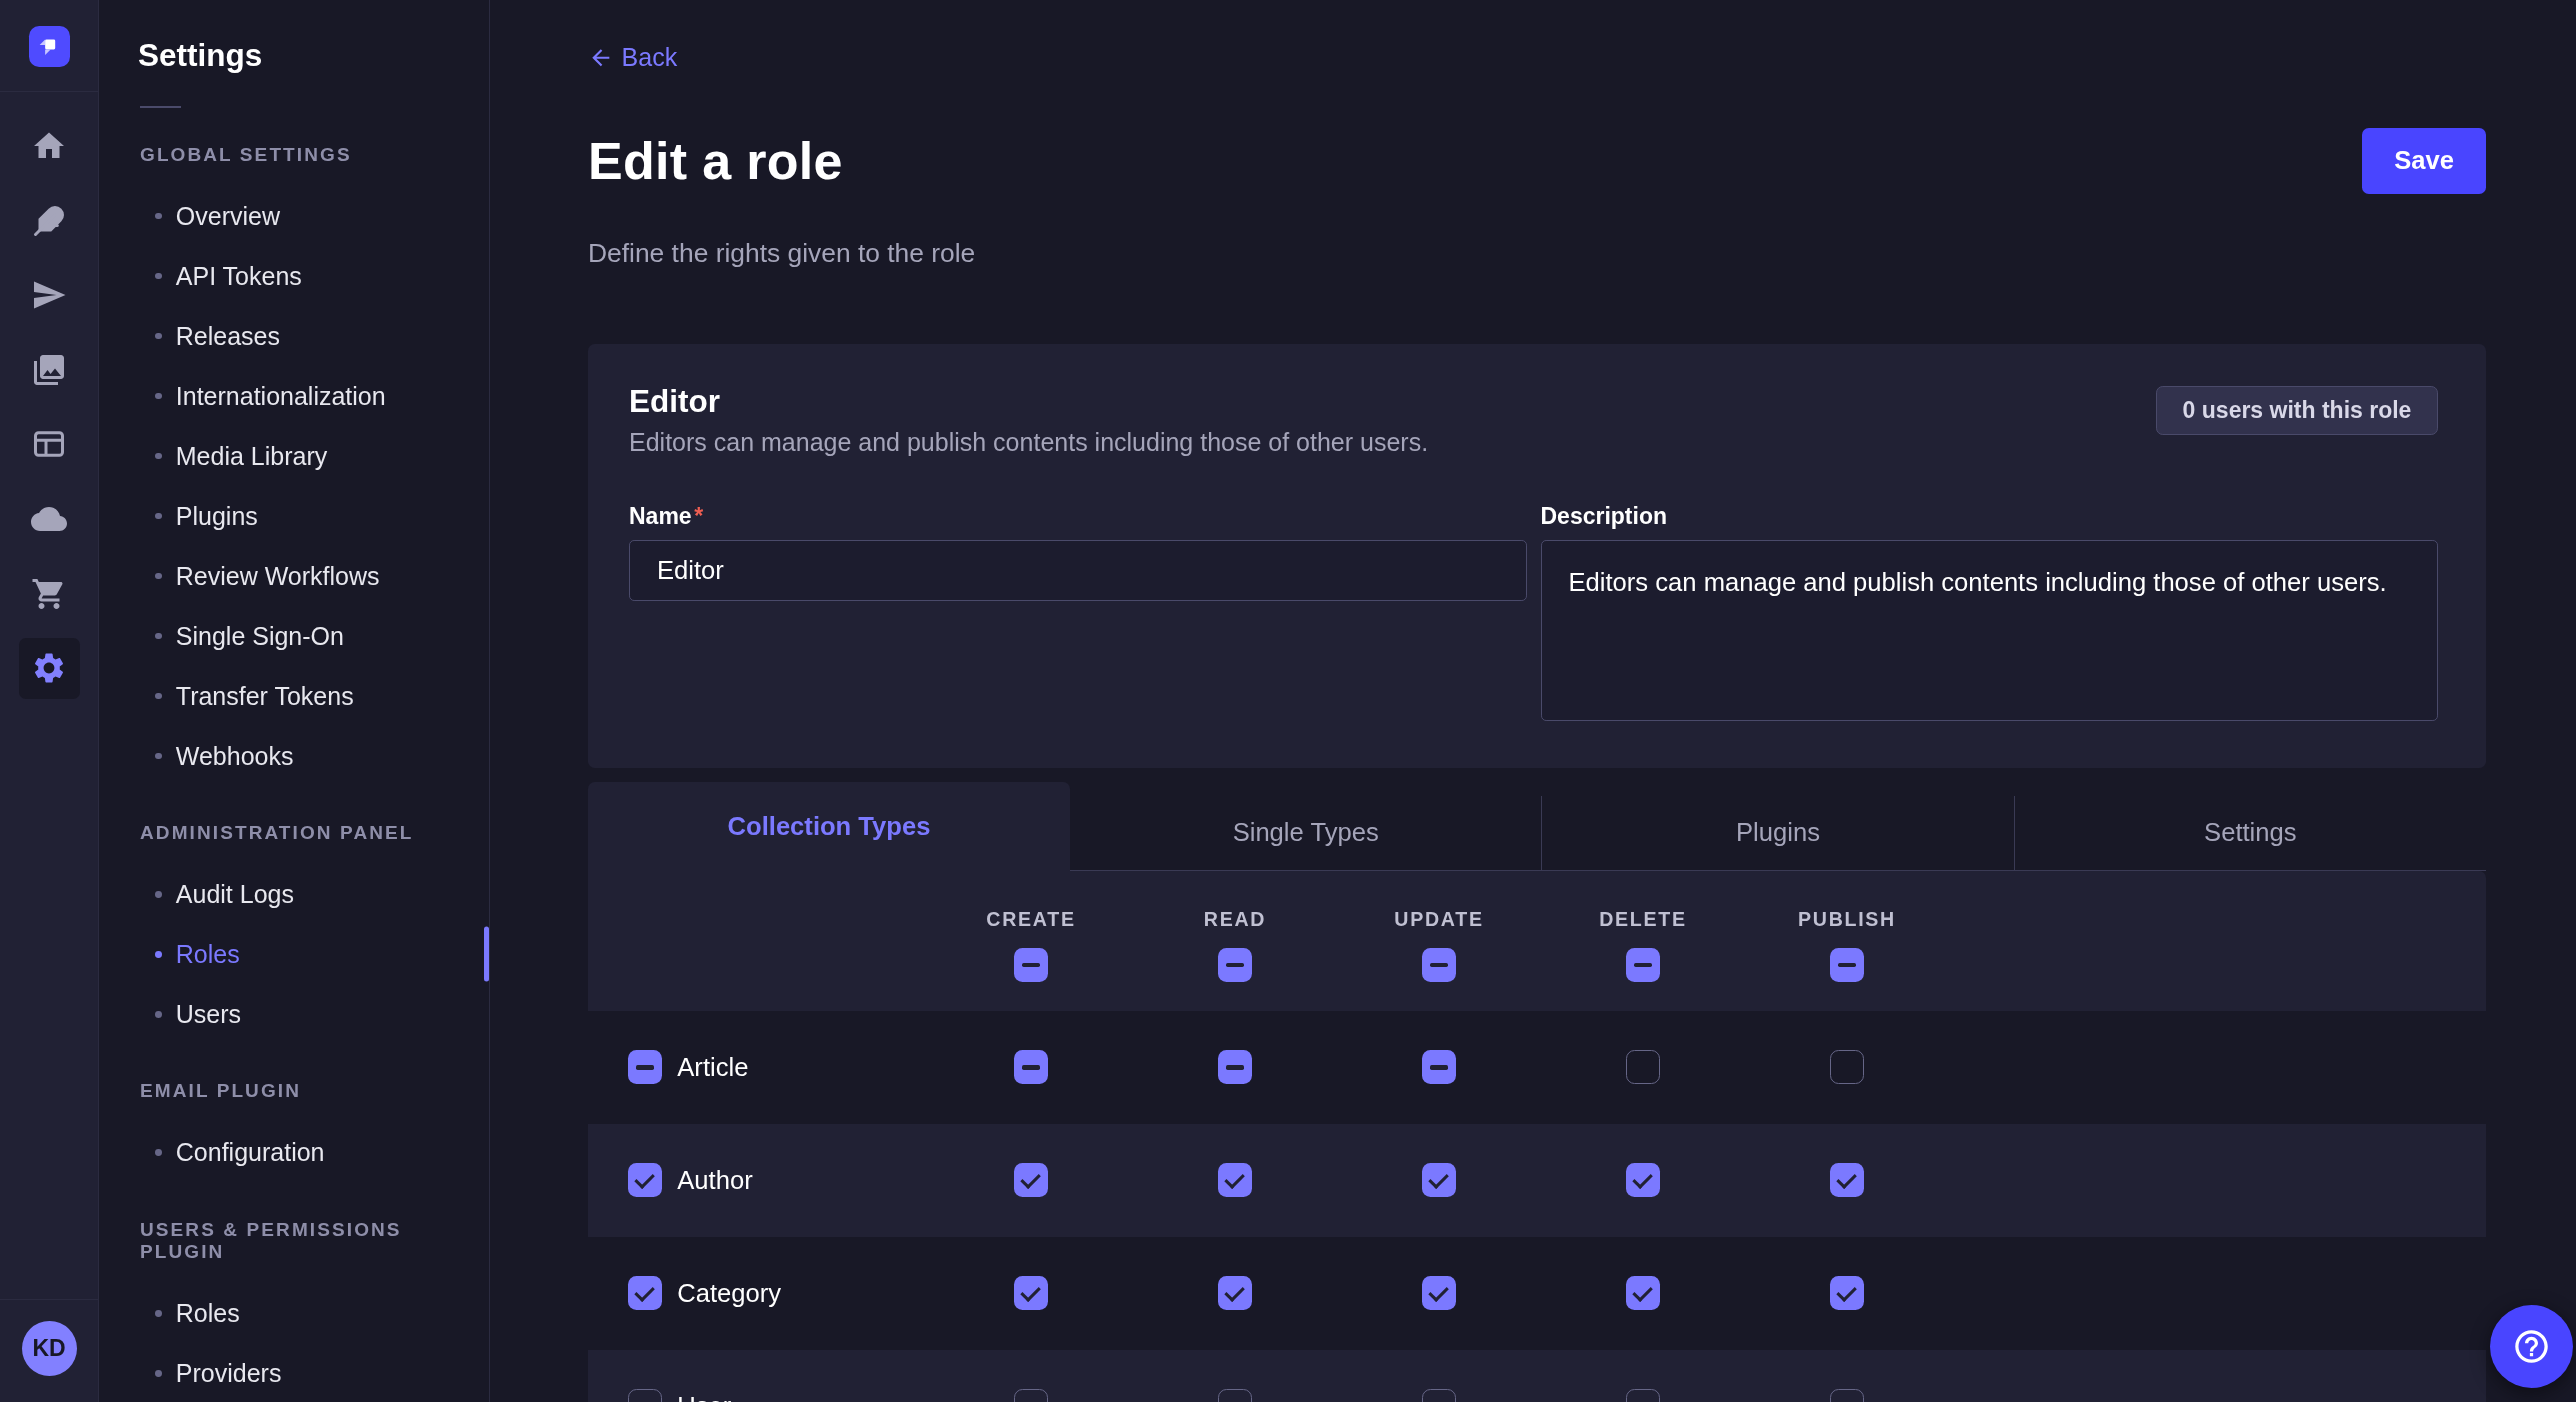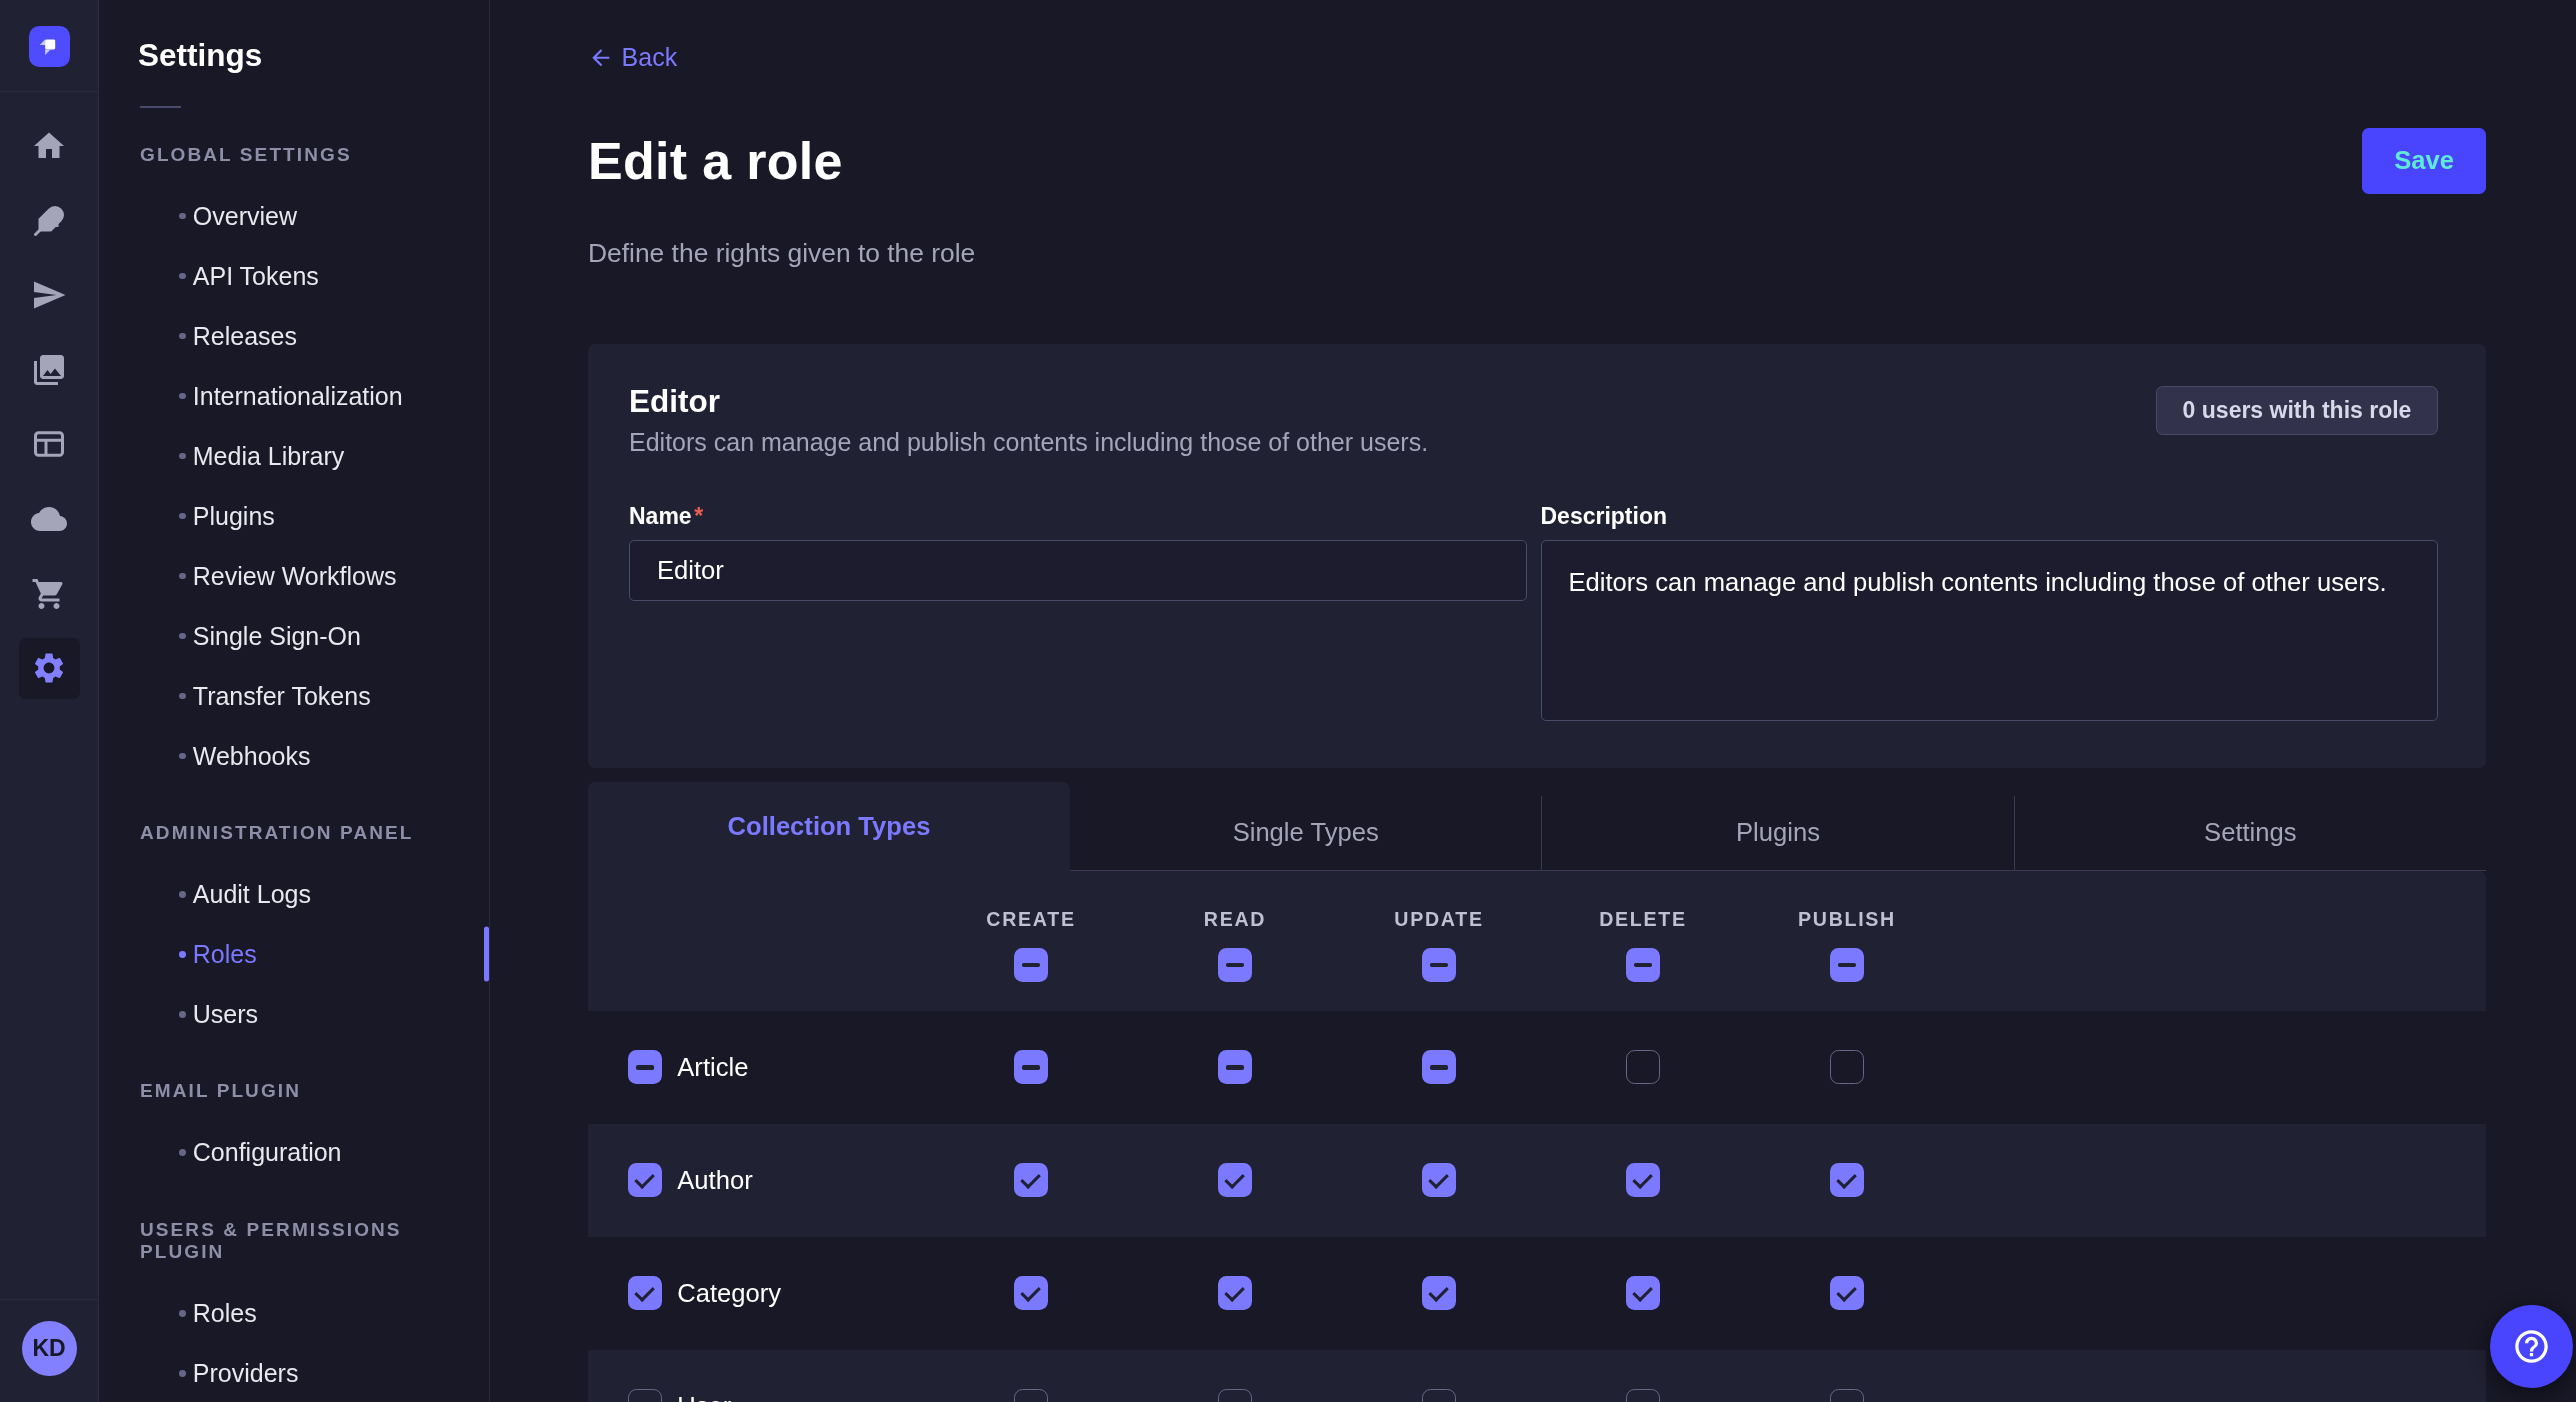--- a/index.html
+++ b/index.html
@@ -30,36 +30,36 @@
 
   
   .subnav { position:absolute; left:100px; top:0; bottom:0; width:390px;
     background:#181826; border-right:0.9px solid #2b2b40; overflow:hidden; }
   .subnav-title { margin:37px 0 0 38px; font-size:31.5px; font-weight:700; }
   .subnav-rule { width:41px; height:1.7px; background:#4a4a6a; margin:32px 0 0 40px; }
   .section-label { margin:36px 0 0 40px; font-size:19px; font-weight:600;
     letter-spacing:2.1px; color:#8e8ea9; }
   .subnav-list { list-style:none; margin:20.4px 0 0; padding:0; }
   .subnav-item { position:relative; height:60px; display:flex; align-items:center;
-    gap:7px; padding-left:79px; font-size:25px; color:#e8e8ef; cursor:pointer; }
+    gap:14px; padding-left:55px; font-size:25px; color:#e8e8ef; cursor:pointer; }
   .subnav-item .dot { width:6.8px; height:6.8px; border-radius:50%; background:#666687; flex:none; }
   .subnav-item.active { color:#7b79ff; }
   .subnav-item.active .dot { background:#7b79ff; }
   .subnav-item.active::after { content:""; position:absolute; right:0; top:50%;
     transform:translateY(-50%); width:5.1px; height:55px; border-radius:3.4px; background:#7b79ff; }
 
   
   .main { position:absolute; left:491px; top:0; right:0; bottom:0; padding:0 90px 0 97px; }
   .back-row { margin-top:43px; display:flex; align-items:center; gap:8px;
     color:#7b79ff; font-size:25px; width:fit-content; cursor:pointer; }
   .back-row svg { width:25.6px; height:25.6px; }
   .title-row { margin-top:24px; display:flex; align-items:center; justify-content:space-between; }
   .page-title { font-size:52px; font-weight:800; letter-spacing:0.3px; }
   .save-btn { min-width:112px; height:66px; padding:0 32px; border:none; border-radius:6.8px;
-    background:#4945ff; color:#5eead4; font-size:25.6px; font-weight:600;
+    background:#4945ff; color:#ffffff; font-size:25.6px; font-weight:600;
     font-family:inherit; cursor:pointer; }
   .page-subtitle { margin-top:12px; font-size:26.4px; color:#a5a5ba; }
 
   
   .role-card { margin-top:75px; background:#212134; border-radius:6.8px; padding:39px 48px 44px 41px; }
   .role-card-head { display:flex; justify-content:space-between; align-items:flex-start; }
   .role-title { font-size:31.5px; font-weight:700; }
   .role-desc { margin-top:8.5px; font-size:25px; color:#a5a5ba; }
   .users-badge { height:49px; padding:0 25.6px; border-radius:6.8px; background:#32324d;
     border:0.9px solid #4a4a6a; color:#d9d8e8; font-size:23px; font-weight:600;

